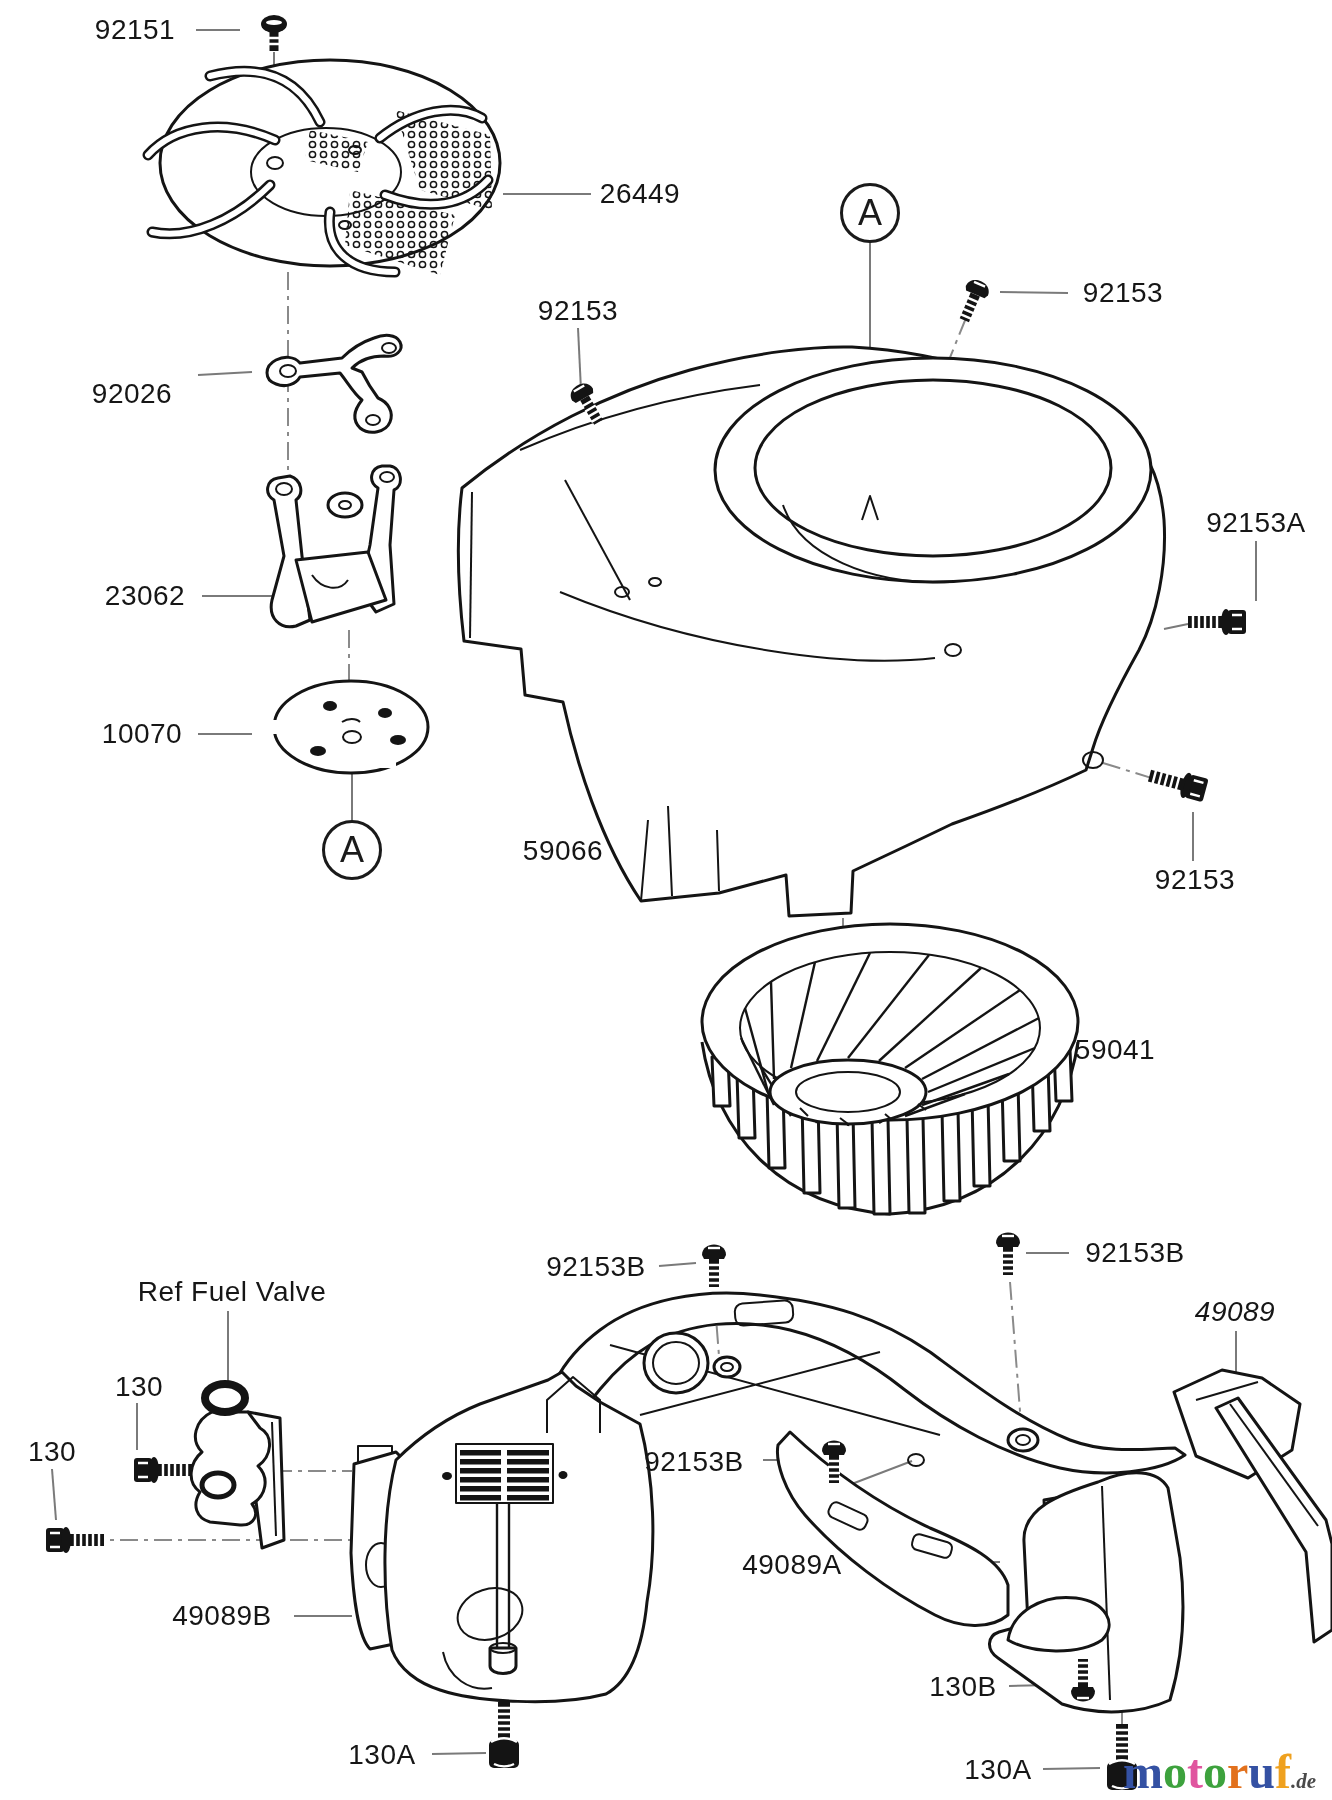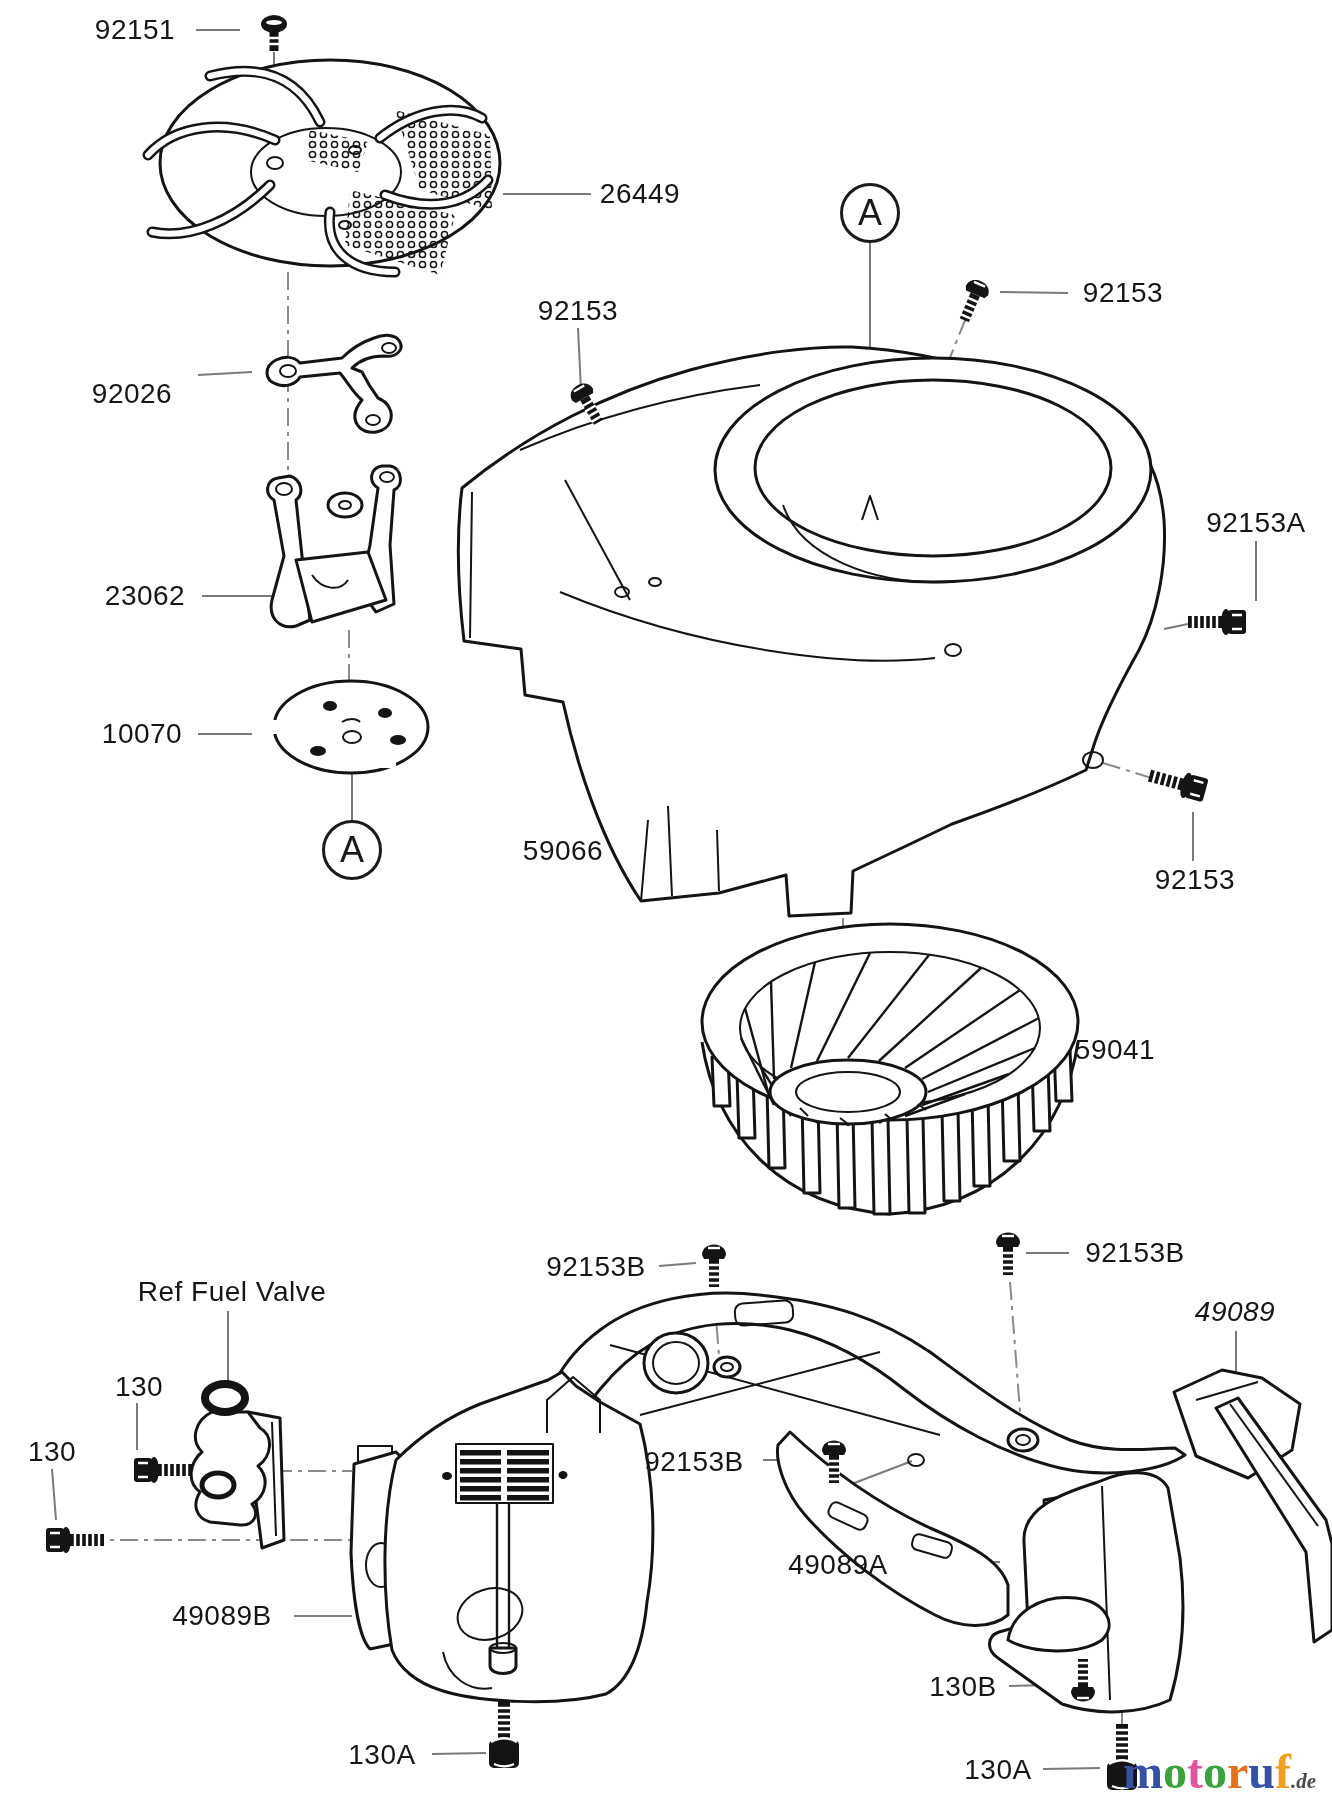--- a/index.html
+++ b/index.html
@@ -340,21 +340,21 @@
 <div class="plabel" style="left:1195px;top:880px;">92153</div>
 <div class="plabel" style="left:1094px;top:1050px;margin-left:21px;">59041</div>
 <div class="plabel" style="left:596px;top:1267px;">92153B</div>
 <div class="plabel" style="left:1135px;top:1253px;">92153B</div>
 <div class="plabel" style="left:1235px;top:1312px;font-style:italic;">49089</div>
 <div class="plabel" style="left:232px;top:1292px;">Ref Fuel Valve</div>
 <div class="plabel" style="left:139px;top:1387px;">130</div>
 <div class="plabel" style="left:52px;top:1452px;">130</div>
 <div class="plabel" style="left:222px;top:1616px;">49089B</div>
 <div class="plabel" style="left:694px;top:1462px;">92153B</div>
-<div class="plabel" style="left:792px;top:1565px;margin-left:46px;">49089A</div>
+<div class="plabel" style="left:792px;top:1565px;">49089A</div>
 <div class="plabel" style="left:963px;top:1687px;">130B</div>
 <div class="plabel" style="left:998px;top:1770px;">130A</div>
 <div class="plabel" style="left:382px;top:1755px;">130A</div>
 
 <div class="marker" style="left:870px;top:213px;">A</div>
 <div class="marker" style="left:352px;top:850px;">A</div>
 
 <div class="wm">
   <span id="wm-word"><span style="color: rgb(52, 81, 163);">m</span><span style="color: rgb(61, 162, 61);">o</span><span style="color: rgb(224, 85, 159);">t</span><span style="color: rgb(61, 162, 61);">o</span><span style="color: rgb(226, 113, 29);">r</span><span style="color: rgb(52, 81, 163);">u</span><span style="color: rgb(239, 161, 31);">f</span></span><span class="suffix" style="color: rgb(74, 74, 74);">.de</span>
 </div>

